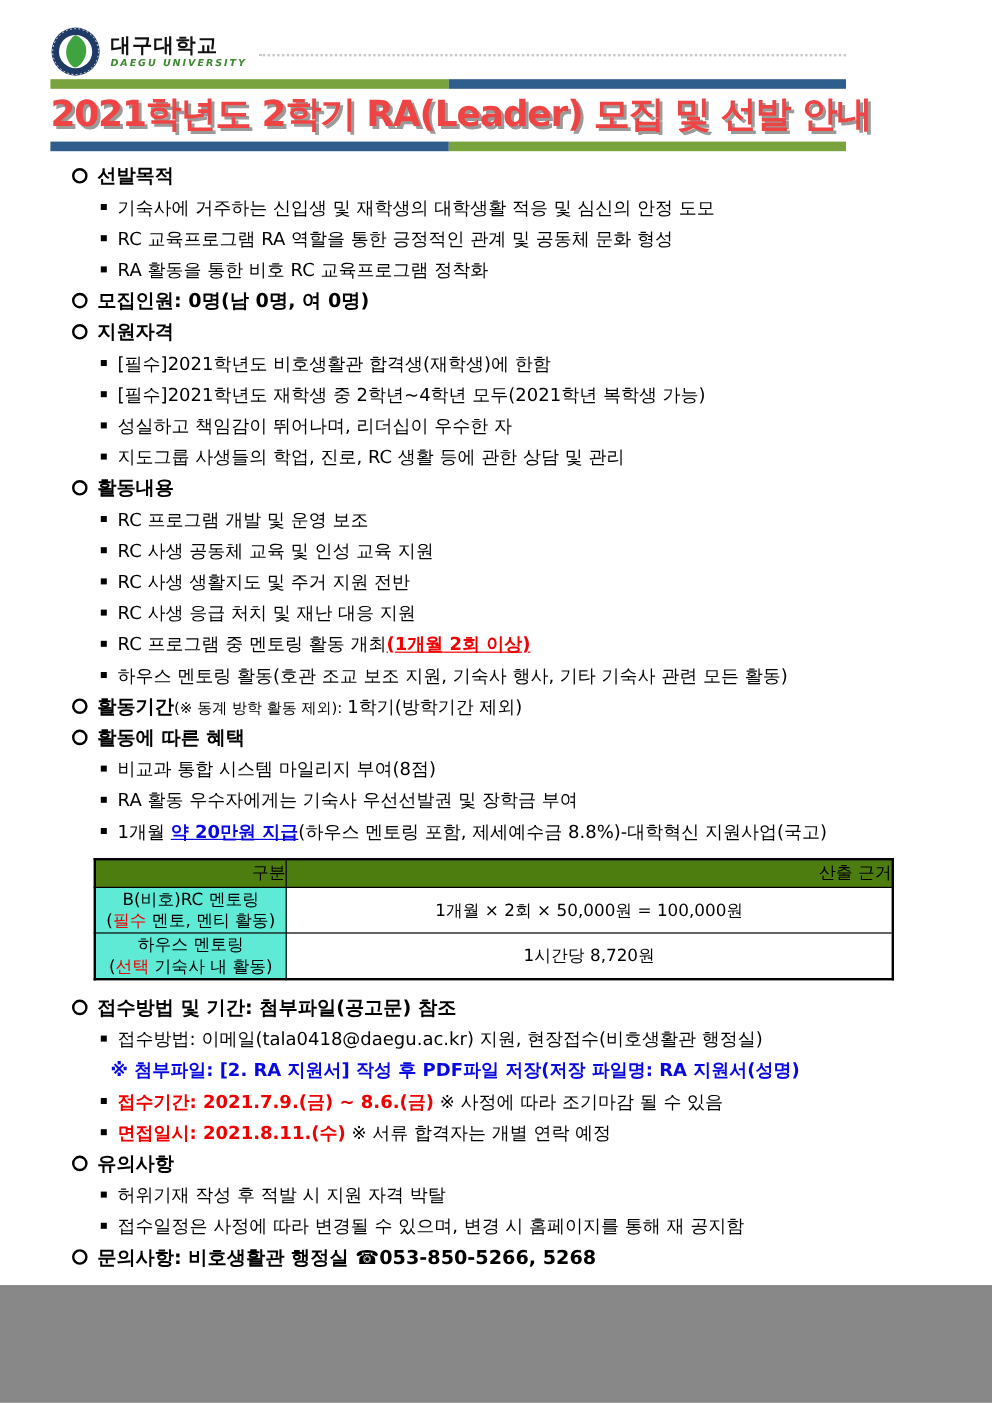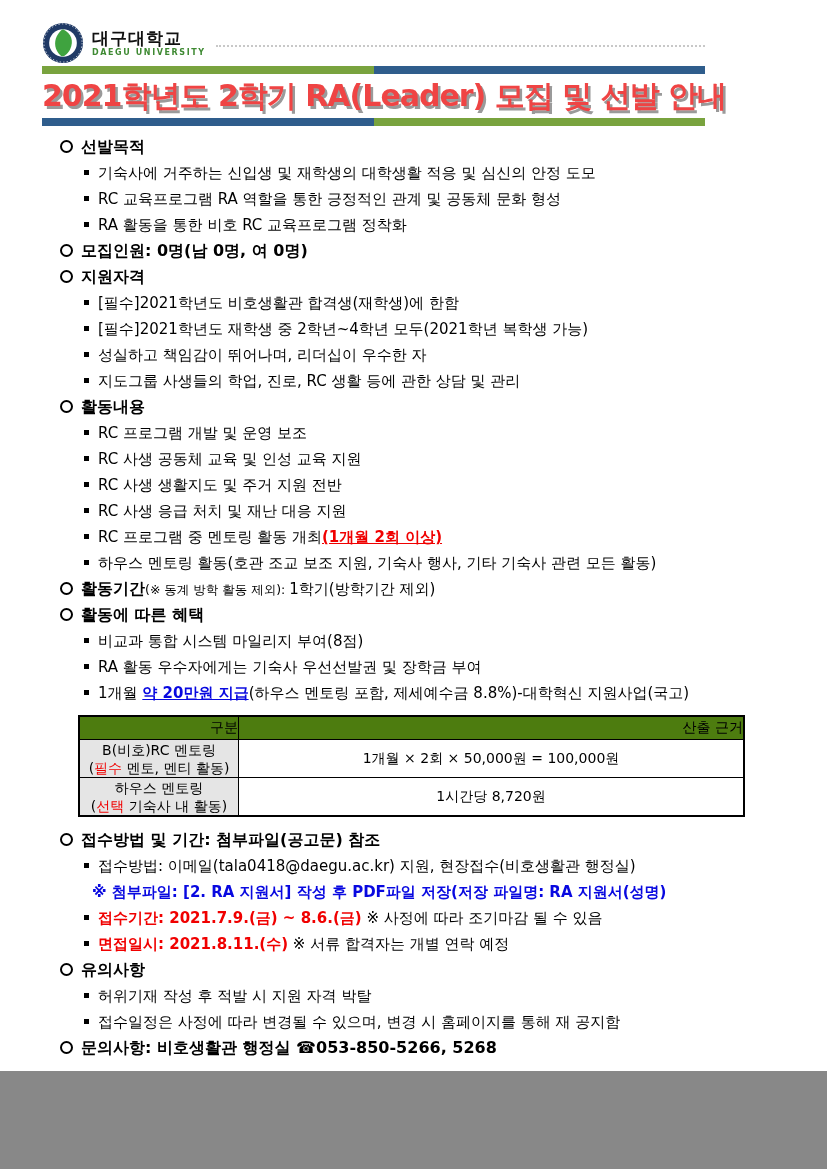--- a/index.html
+++ b/index.html
@@ -7,21 +7,21 @@
     width:827px;height:1071px;background:#fff;margin:0 auto;position:relative;
     font-family:"DejaVu Sans","Liberation Sans",sans-serif;color:#000;overflow:hidden;
   }
   
   .hdr{padding-top:20px;}
   .hdr-inner{margin-left:42px;width:663px;}
   .logo-row{display:flex;align-items:center;height:46px;}
   .emblem{width:42px;height:42px;flex:0 0 auto;}
   .logo-text{margin-left:8px;flex:0 0 auto;}
   .univ-kr{font-size:17px;font-weight:bold;color:#111;letter-spacing:1px;line-height:19px;}
-  .univ-en{font-size:8px;font-weight:bold;color:#3f8a33;letter-spacing:1.6px;line-height:10px;}
+  .univ-en{font-size:8px;font-weight:bold;color:#3f8a33;letter-spacing:1.6px;line-height:10px;font-style:italic;}
   .dotted{flex:1 1 auto;border-top:2px dotted #c8c8c8;margin-left:10px;margin-top:6px;}
   .bar{height:8px;display:flex;}
   .bar .seg{height:100%;width:50%;}
   .seg-green{background:#79a33e;}
   .seg-blue{background:#2f5d8c;}
   .doc-title{
     text-align:center;font-size:30px;font-weight:800;letter-spacing:-1px;
     line-height:42px;height:42px;margin:1px 0;color:#ef4444;
     text-shadow:2.5px 2.5px 0 #9a9a9a;white-space:nowrap;
   }
@@ -40,21 +40,21 @@
   .red-u{color:#f00000;font-weight:bold;text-decoration:underline;}
   .red-p{color:#f00000;}
   .blue-b{color:#0808e0;font-weight:bold;}
   .blue-u{color:#0808e0;font-weight:bold;text-decoration:underline;}
   
   .tbl-wrap{margin:9px 0 10px 18px;}
   table.stipend{border-collapse:collapse;width:667px;table-layout:fixed;border:2px solid #000;}
   table.stipend td{border:1px solid #000;text-align:center;font-size:14px;padding:0;}
   td.c1{width:158px;}
   tr.thead td{background:#4d7c0f;height:22px;font-weight:normal;text-align:right;}
-  td.rowhead{background:#e5e5e5;height:37px;line-height:18px;}
+  td.rowhead{background:#5eead4;height:37px;line-height:18px;}
   td.val{height:37px;}
   
   .signature{
     font-size:27px;font-weight:800;letter-spacing:2px;
     margin-top:14px;color:#000;
   }
 </style>
 </head>
 <body>
 

